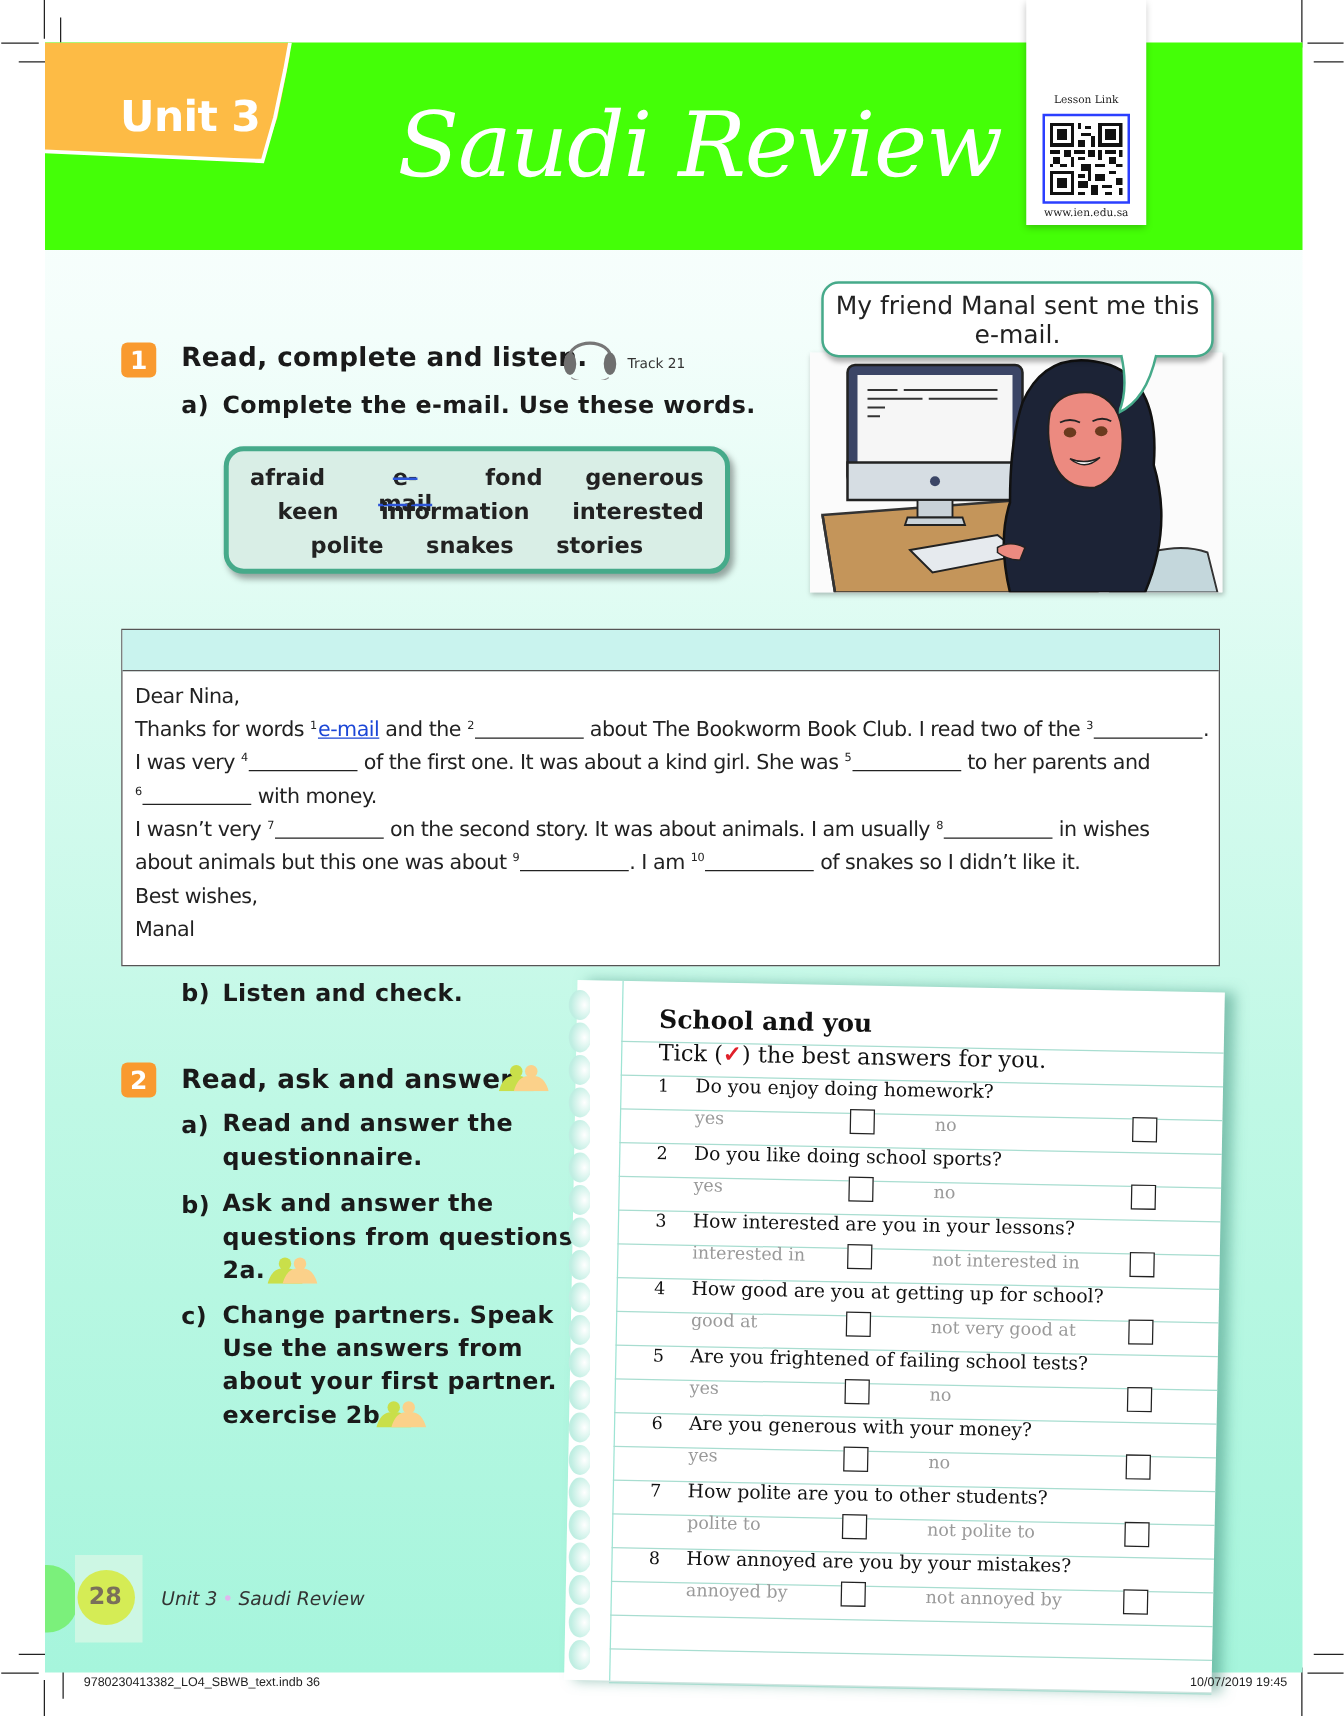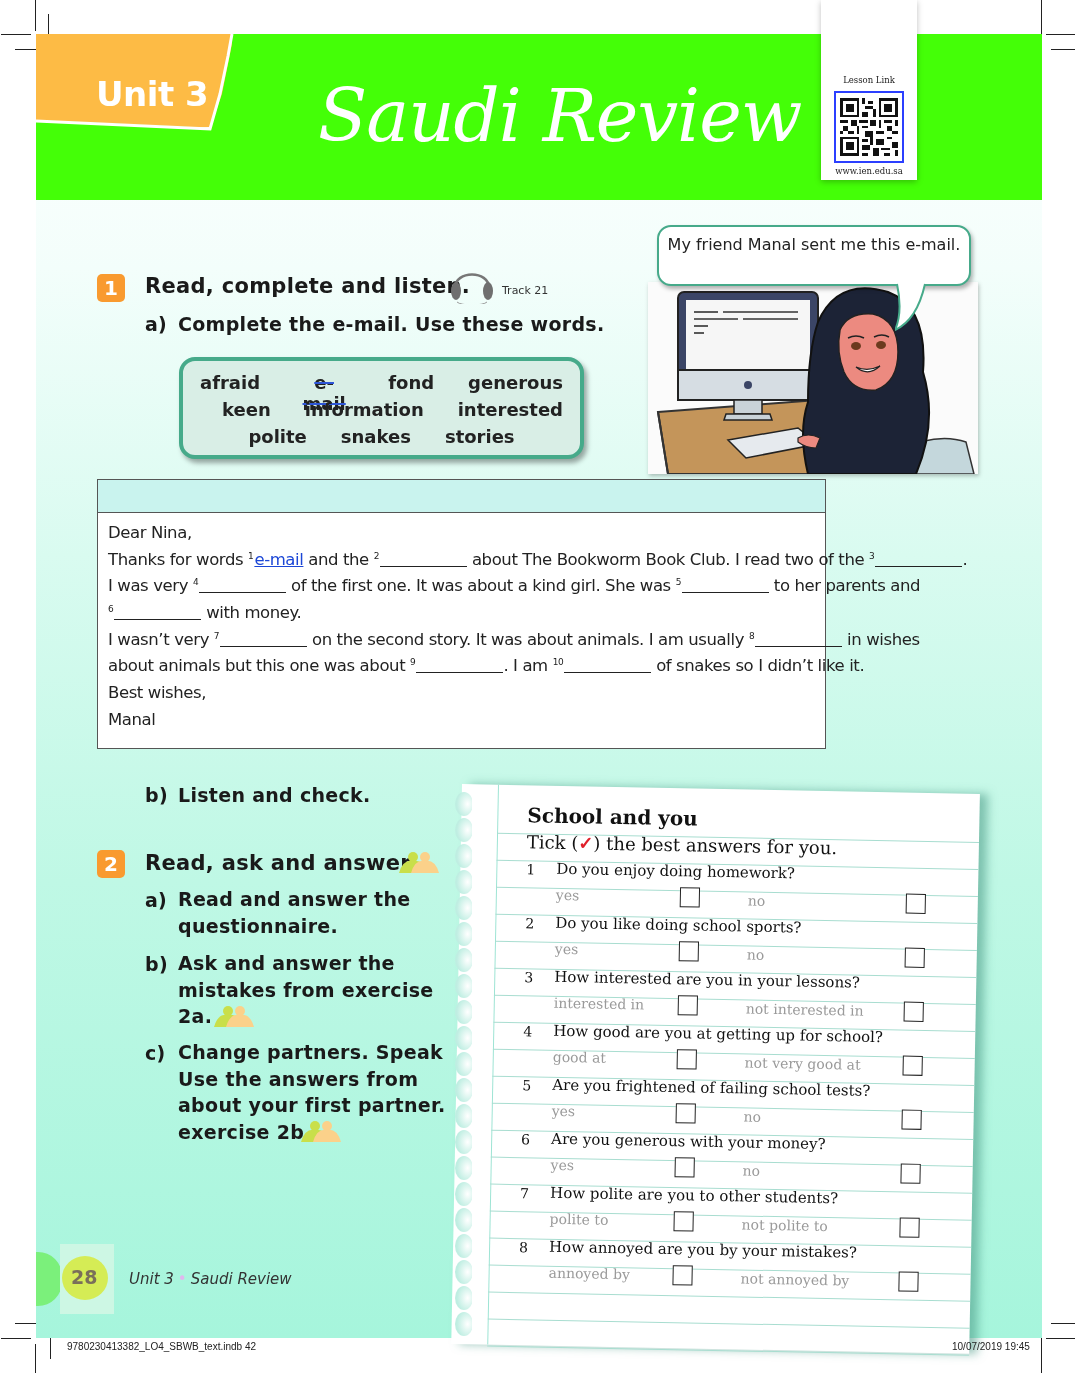--- a/index.html
+++ b/index.html
@@ -74,27 +74,27 @@
   .word.struck { text-decoration: line-through; text-decoration-color: #2d55d8; text-decoration-thickness: 2px; }
 
   
   .picture {
     position: absolute; left: 648px; top: 282px; width: 330px; height: 192px; background: #fff;
     box-shadow: 1px 2px 4px rgba(0,0,0,0.25); overflow: hidden;
   }
   .speech {
     position: absolute; left: 657px; top: 225px; width: 314px; height: 61px; background: #fff;
     border: 2px solid #46aa8a; border-radius: 14px; box-shadow: 2px 3px 4px rgba(0,0,0,0.3);
-    text-align: center; font-size: 16px; line-height: 23px; padding-top: 6px; color: #222; z-index: 3;
+    text-align: center; font-size: 20px; line-height: 23px; padding-top: 6px; color: #222; z-index: 3;
   }
   .speech-tail { position: absolute; left: 895px; top: 282px; z-index: 4; }
 
   
   .email-box {
-    position: absolute; left: 97px; top: 479px; width: 729px; height: 270px;
+    position: absolute; left: 97px; top: 503px; width: 879px; height: 270px;
     border: 1.5px solid #555; background: #fff;
   }
   .email-head { height: 33px; background: #c9f3ee; border-bottom: 1.5px solid #555; }
   .email-body { padding: 10px 0 0 10px; font-size: 16.5px; color: #222; letter-spacing: -0.4px; }
   .email-line { height: 26.7px; white-space: nowrap; }
   .sup { font-size: 9px; vertical-align: 6px; margin-right: 1px; }
   .blank { display: inline-block; width: 87px; border-bottom: 1.3px solid #222; height: 15px; vertical-align: -2px; }
   .answer { color: #1b46d6; text-decoration: underline; }
   .notepad {
     position: absolute; left: 462px; top: 784px; width: 518px; height: 560px;
@@ -315,21 +315,21 @@
 
 <div class="sub-label" style="left:145px;top:889px;">a)</div>
 <div class="sub-text" style="left:178px;top:886px;">
   <div>Read and answer the</div>
   <div>questionnaire.</div>
 </div>
 
 <div class="sub-label" style="left:145px;top:953px;">b)</div>
 <div class="sub-text" style="left:178px;top:950px;">
   <div>Ask and answer the</div>
-  <div>mistakes from exercise</div>
+  <div>questions from questions</div>
   <div><span>2a.</span></div>
 </div>
 <svg style="position:absolute;left:214px;top:1005px;" width="40" height="22" viewBox="0 0 40 22">
   <path d="M0 22 Q4 8 14 10 Q24 8 28 22 Z" fill="#c9df4a"></path>
     <circle cx="14" cy="6" r="5" fill="#c9df4a"></circle>
   <path d="M12 22 Q16 8 26 10 Q36 8 40 22 Z" fill="#fbd18a"></path>
     <circle cx="26" cy="6" r="5" fill="#fbd18a"></circle>
 </svg>
 
 <div class="sub-label" style="left:145px;top:1042px;">c)</div>
@@ -454,14 +454,14 @@
       <ellipse cx="16" cy="534" rx="9" ry="12" fill="url(#sc)"></ellipse>
     </g>
 </svg>
 
 <div class="footer-tab"></div>
 <div class="footer-num-bg"></div>
 <div class="footer-blob"></div>
 <div class="footer-num">28</div>
 <div class="footer-text"><span>Unit 3</span><span class="footer-dot">•</span><span>Saudi Review</span></div>
 
-<div class="print-slug" style="left:67px;">9780230413382_LO4_SBWB_text.indb   42</div>
+<div class="print-slug" style="left:67px;">9780230413382_LO4_SBWB_text.indb   36</div>
 <div class="print-slug" style="left:952px;">10/07/2019   19:45</div>
 
 </body></html>

